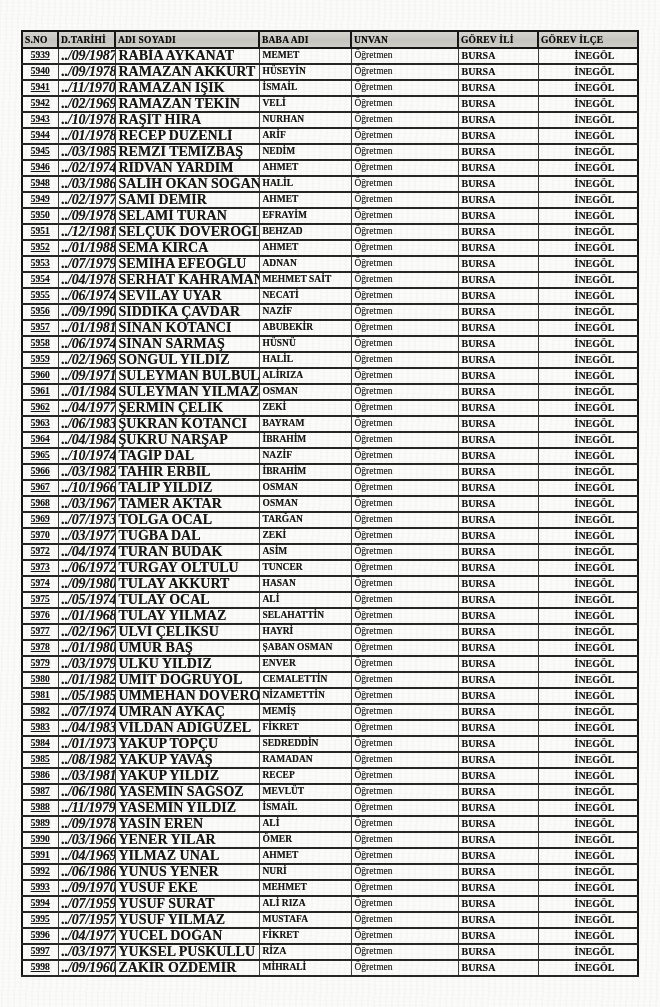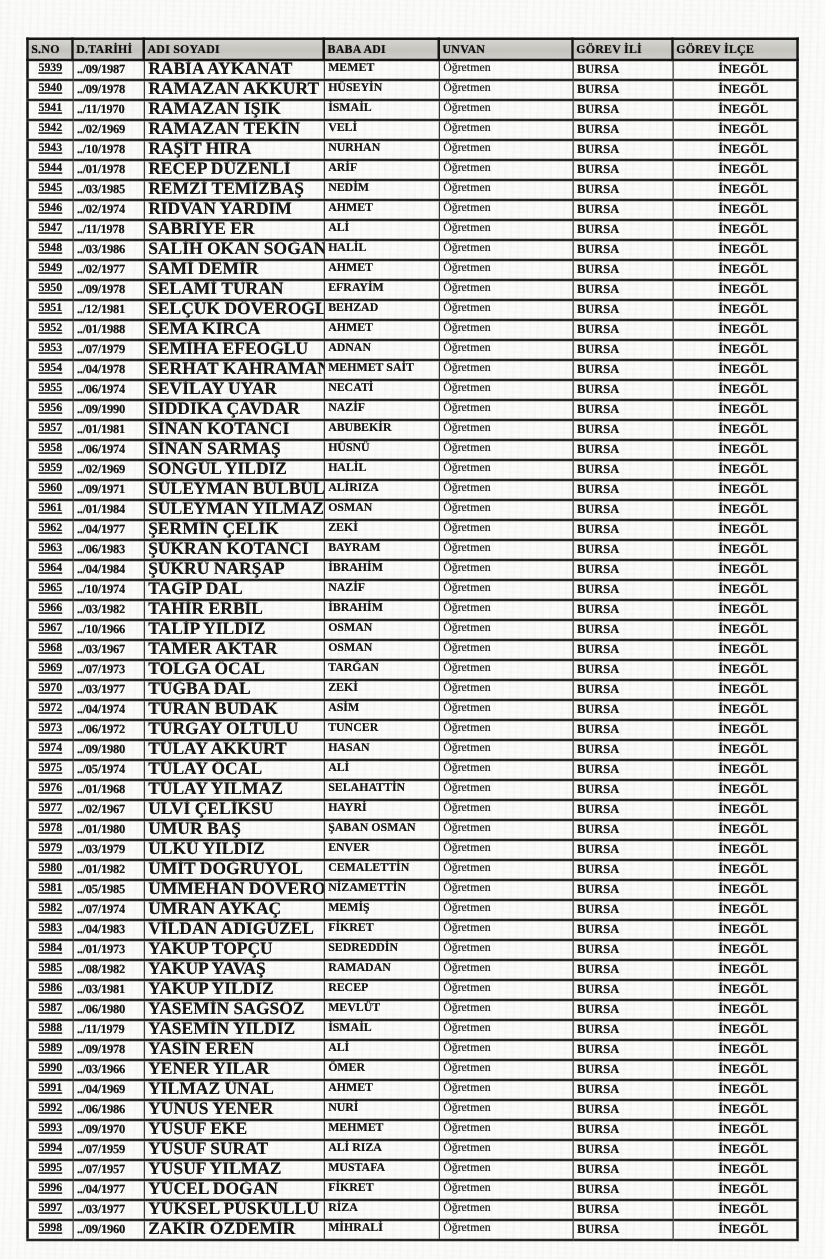--- a/index.html
+++ b/index.html
@@ -57,21 +57,21 @@
     line-height:1;
     vertical-align:middle;
     white-space:nowrap;
     overflow:hidden;
     border-left:1px solid #3c3c3c;
     border-right:1px solid #3c3c3c;
     border-bottom:2px solid #262626;
     text-shadow:0 0 0.5px rgba(25,25,25,0.55);
   }
   td.c0{text-align:center;font-size:9.5px;padding:0 1px;text-decoration:underline;}
-  td.c1{font-size:10px;letter-spacing:-0.2px;}
+  td.c1{font-size:14px;letter-spacing:-0.2px;font-style:italic;}
   td.c2{font-size:14px;}
   td.c3{font-size:9.5px;}
   td.c4{font-weight:normal;font-size:9.5px;color:#1e1e1e;}
   td.c5{font-size:10px;}
   td.c6{font-size:10px;padding-left:36px;}
 </style>
 </head>
 <body>
 
 <div class="page">
@@ -163,29 +163,20 @@
         <tr>
           <td class="c0">5946</td>
           <td class="c1">../02/1974</td>
           <td class="c2">RIDVAN YARDIM</td>
           <td class="c3">AHMET</td>
           <td class="c4">Öğretmen</td>
           <td class="c5">BURSA</td>
           <td class="c6">İNEGÖL</td>
         </tr>
         <tr>
-          <td class="c0">5947</td>
-          <td class="c1">../11/1978</td>
-          <td class="c2">SABRİYE ER</td>
-          <td class="c3">ALİ</td>
-          <td class="c4">Öğretmen</td>
-          <td class="c5">BURSA</td>
-          <td class="c6">İNEGÖL</td>
-        </tr>
-        <tr>
           <td class="c0">5948</td>
           <td class="c1">../03/1986</td>
           <td class="c2">SALİH OKAN SOĞANCIOĞLU</td>
           <td class="c3">HALİL</td>
           <td class="c4">Öğretmen</td>
           <td class="c5">BURSA</td>
           <td class="c6">İNEGÖL</td>
         </tr>
         <tr>
           <td class="c0">5949</td>

